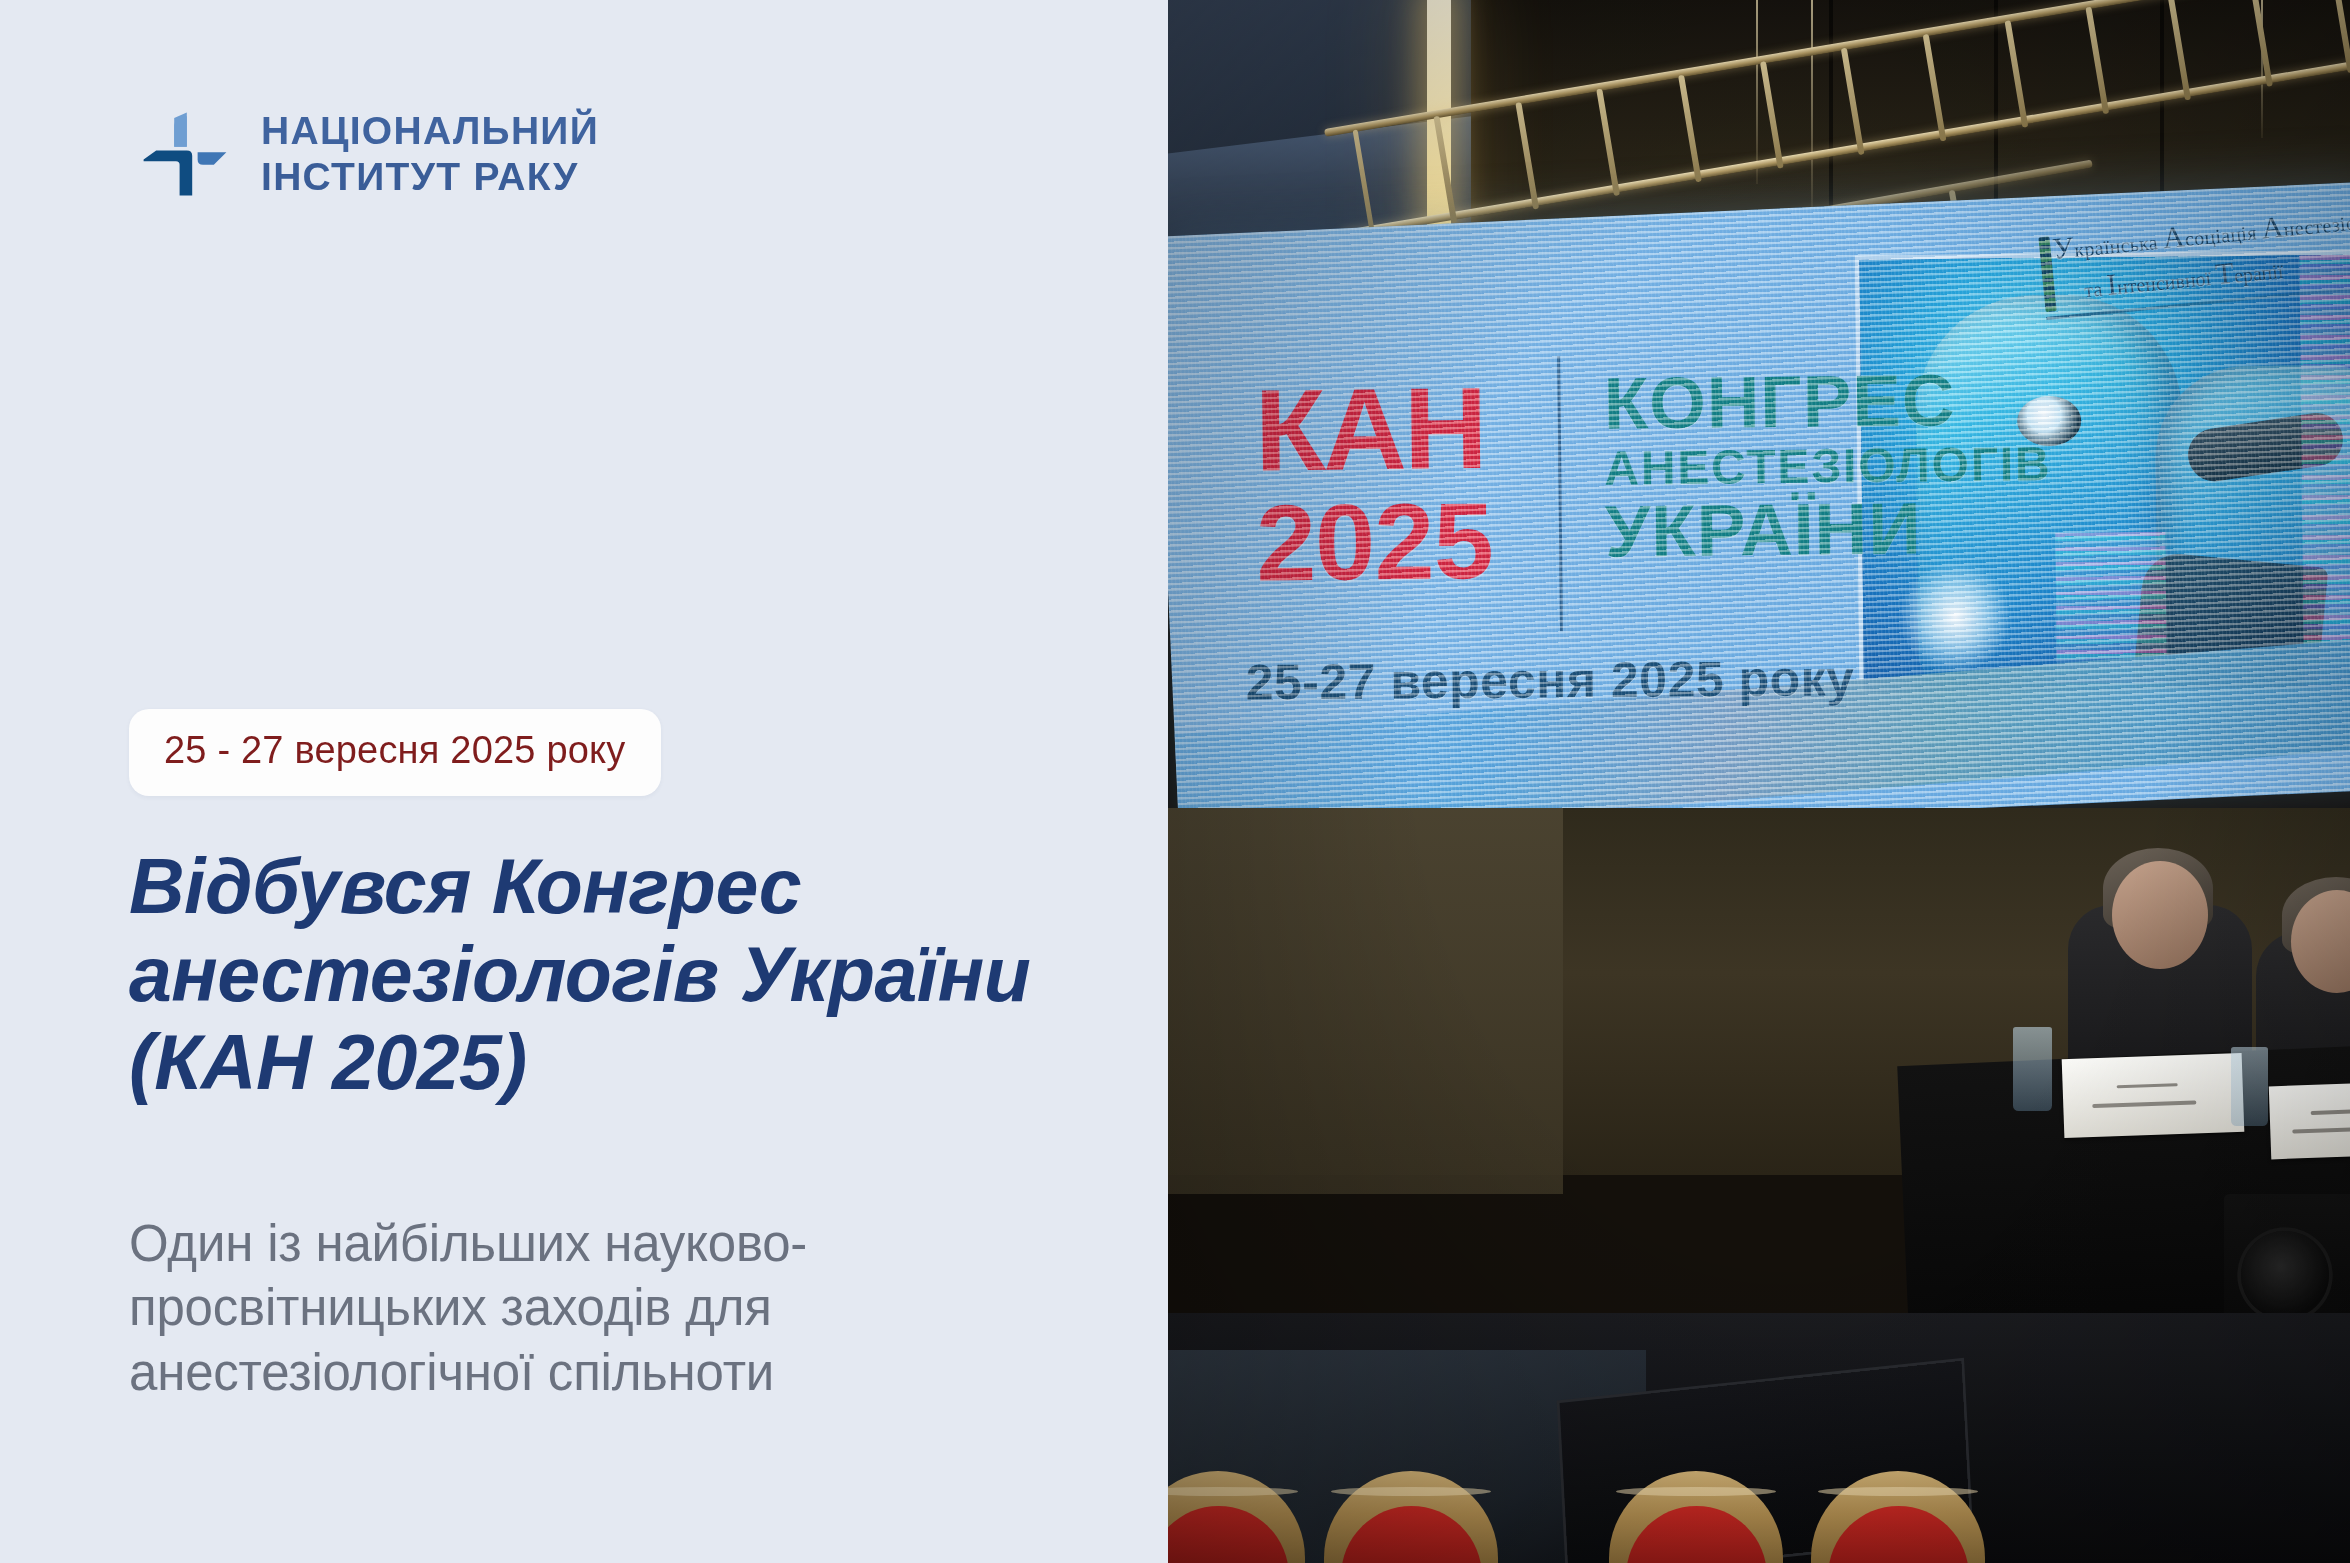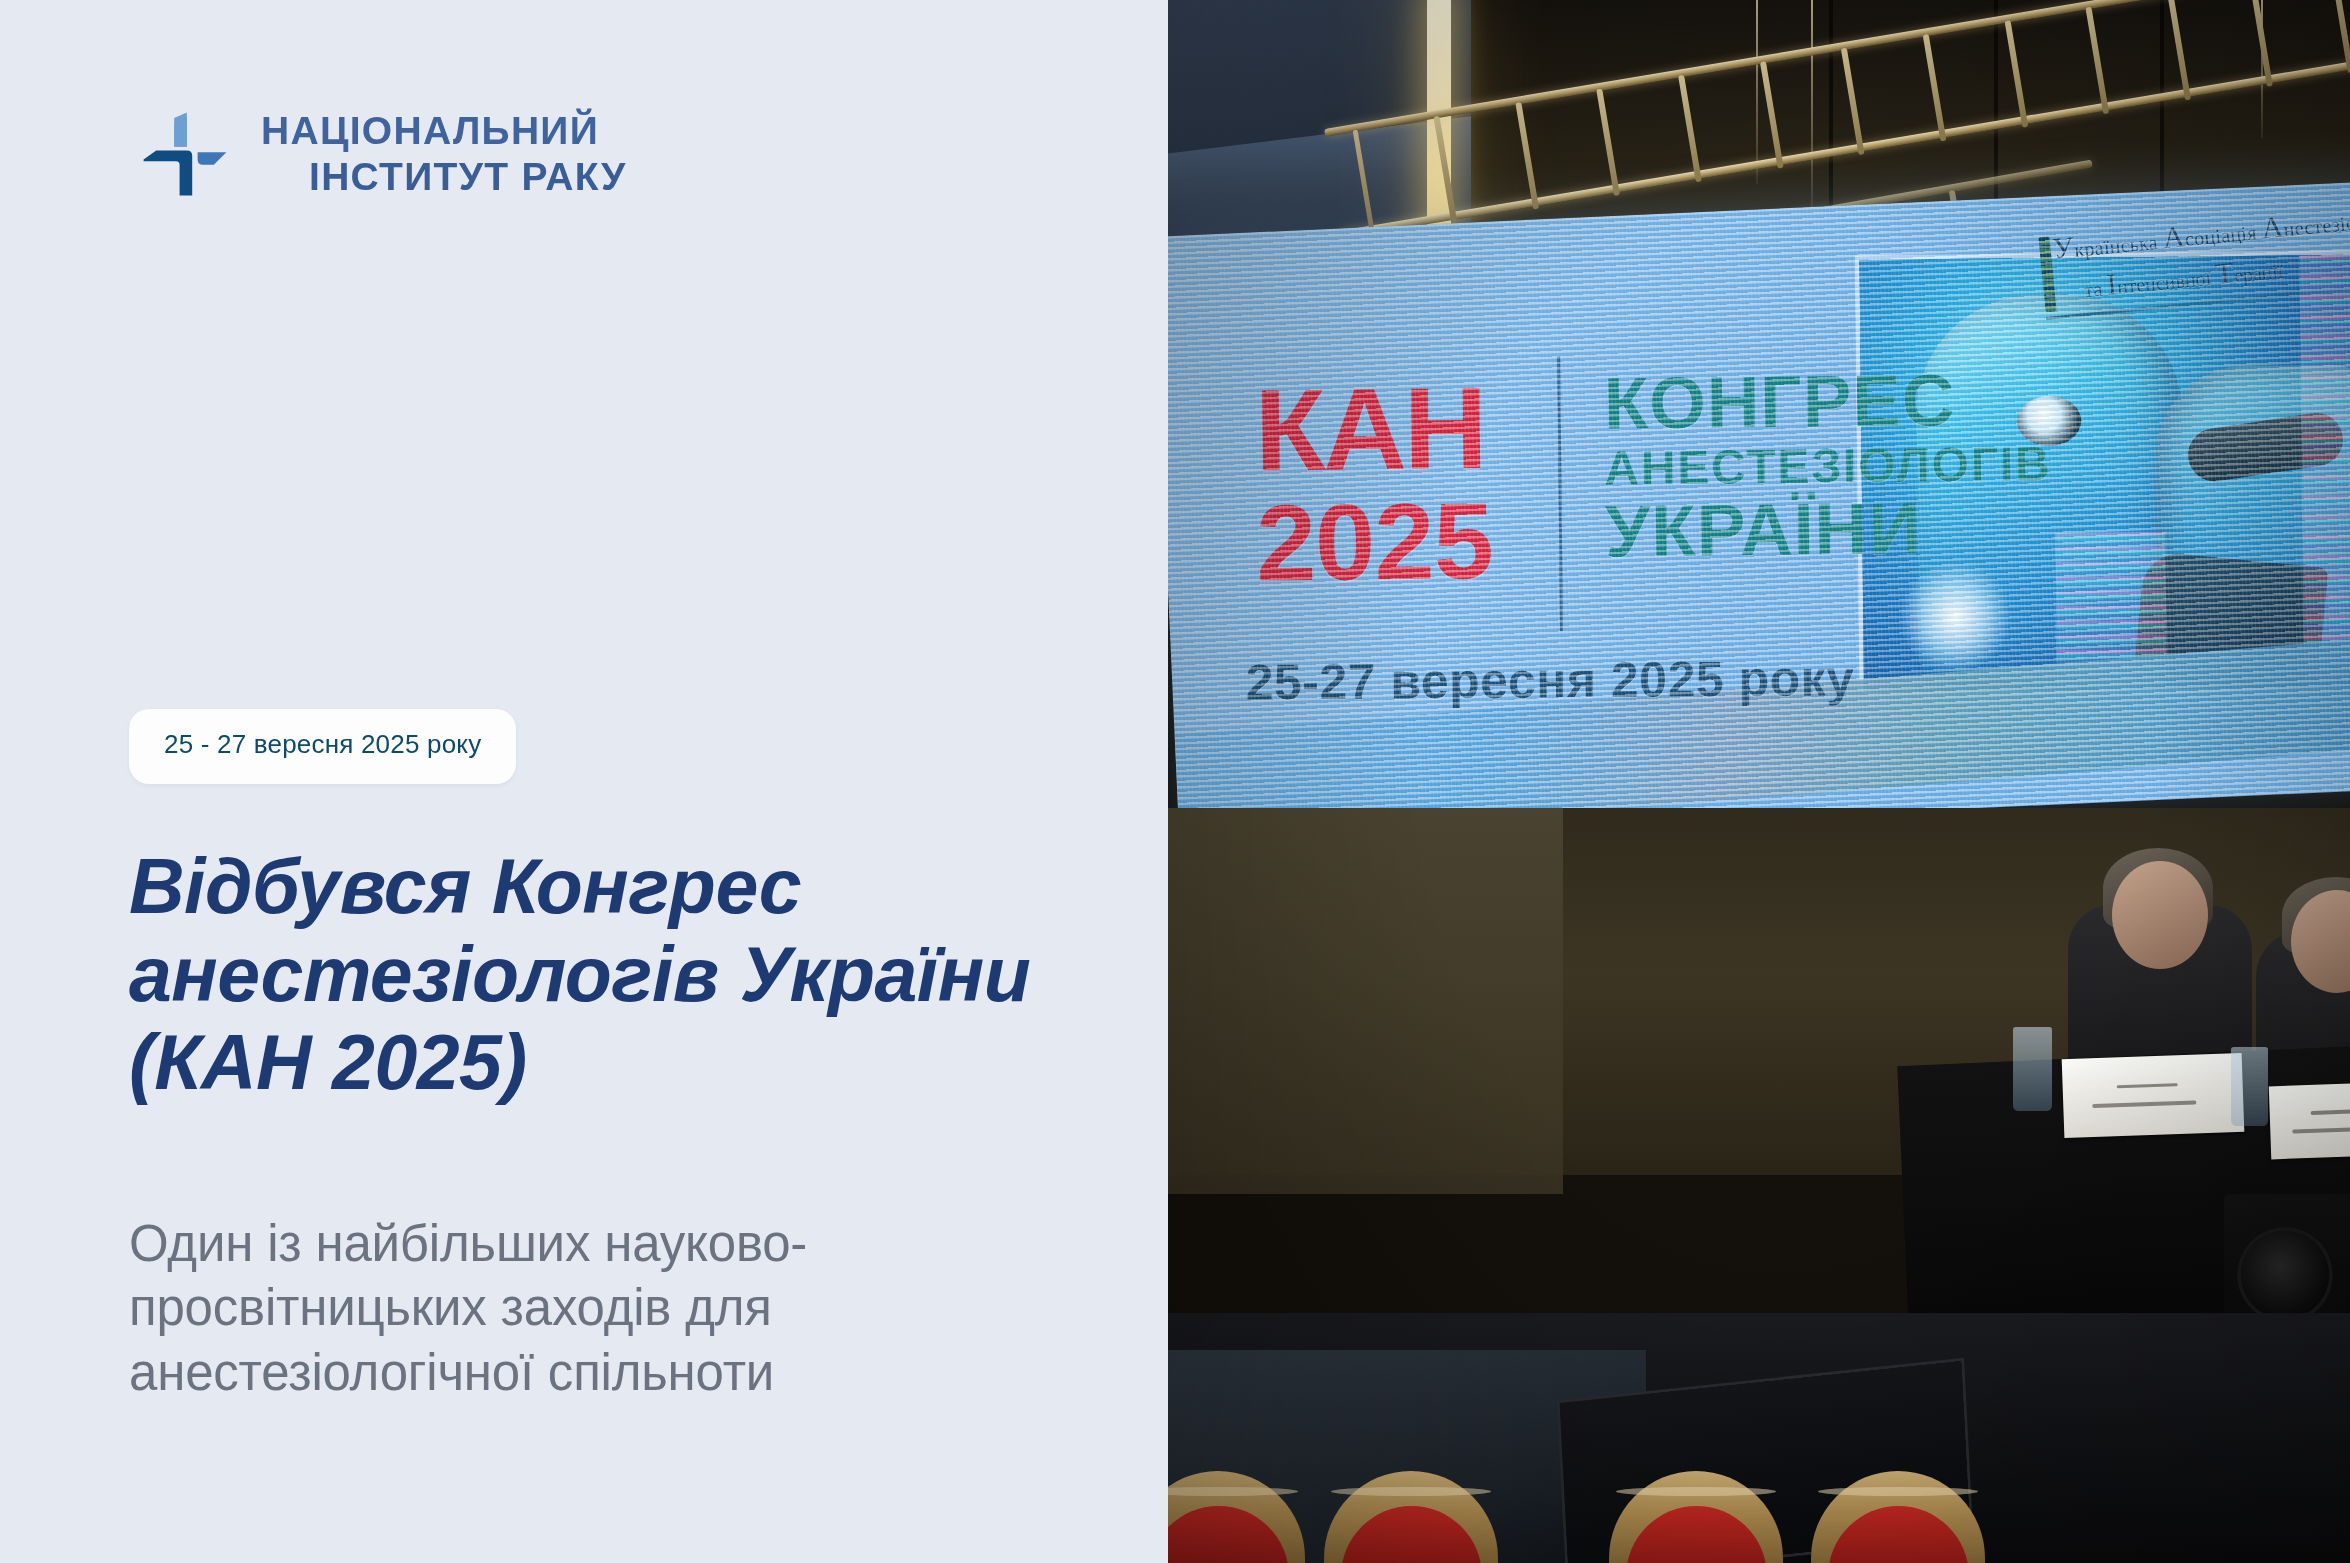--- a/index.html
+++ b/index.html
@@ -35,34 +35,34 @@
     gap:31px;
   }
   .brand-mark { width:90px; height:90px; flex:0 0 90px; display:block; }
   .brand-text {
     font-size:39px;
     font-weight:bold;
     line-height:1.18;
     letter-spacing:1.3px;
     color:#3f639f;
   }
-  .brand-text .l2 { color:#3a5d98;margin-left:48px; }
+  .brand-text .l2 { color:#3a5d98; }
 
   .date-badge {
     position:absolute;
     left:129px;
     top:709px;
     background:#fdfdfd;
     border-radius:20px;
     padding:20px 35px 24px 35px;
     box-shadow:0 1.8px 4.6px rgba(40,60,100,.05);
   }
   .date-badge span {
-    font-size:26px;
-    color:#0c4a6e;
+    font-size:38px;
+    color:#7f1d1d;
     letter-spacing:0.2px;
     white-space:nowrap;
   }
 
   .headline {
     position:absolute;
     left:129px;
     top:843px;
     width:955px;
     font-size:77px;

